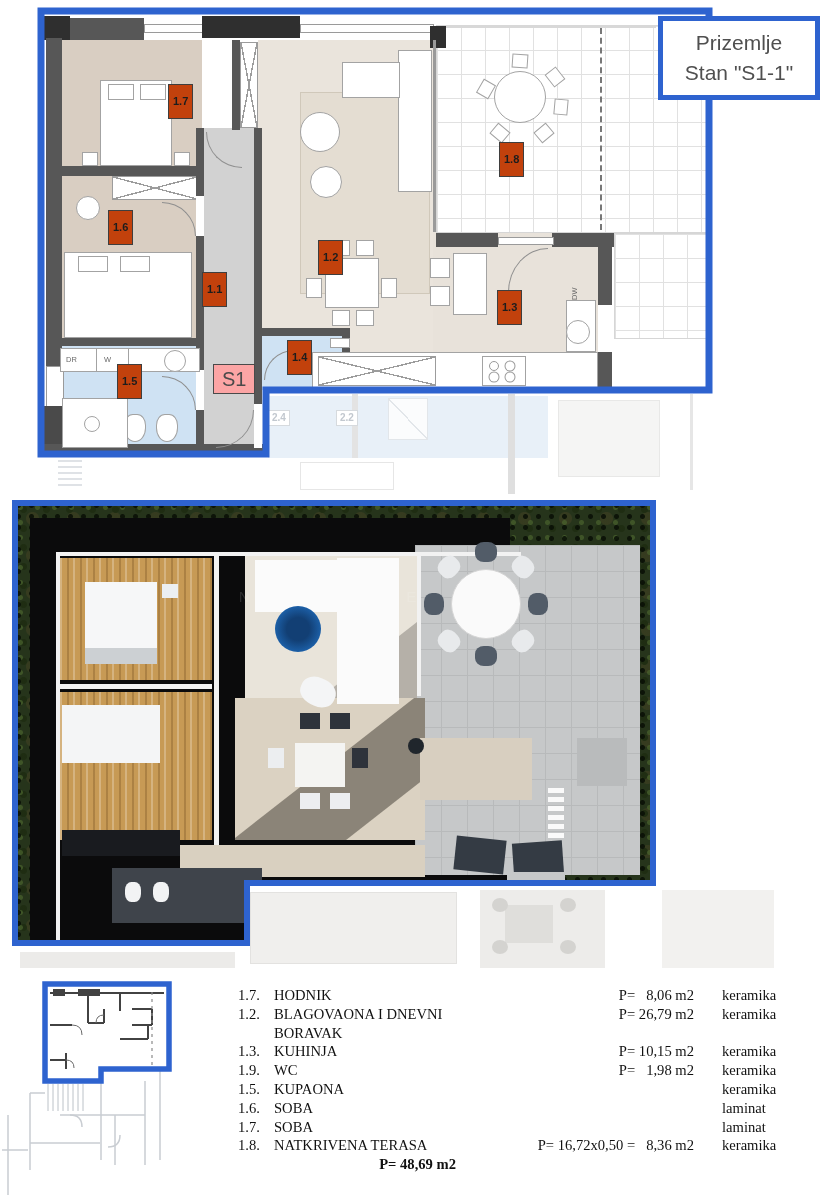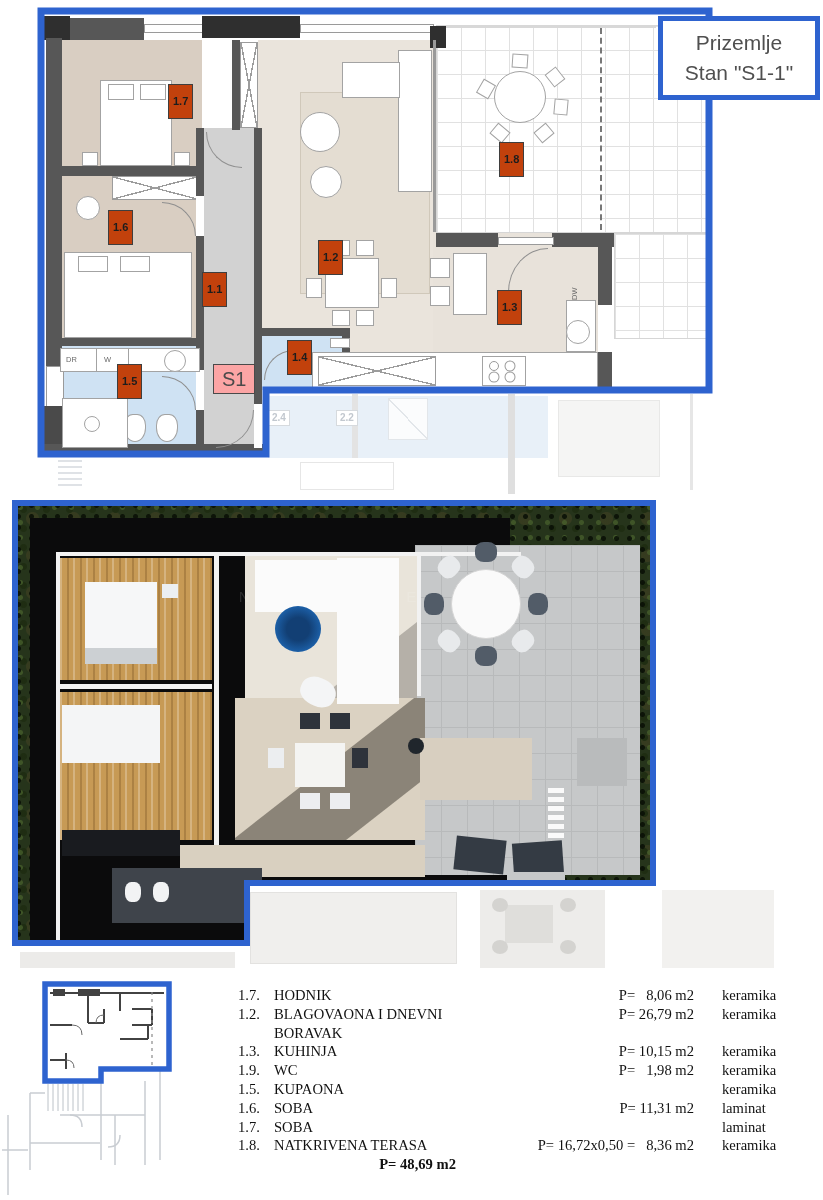--- a/index.html
+++ b/index.html
@@ -347,21 +347,20 @@
       <span class="lmat">keramika</span>
     </div>
     <div class="lrow">
       <span class="lno">1.5.</span>
       <span class="lname">KUPAONA</span>
       <span class="lmat">keramika</span>
     </div>
     <div class="lrow">
       <span class="lno">1.6.</span>
       <span class="lname">SOBA</span>
-      <span class="larea">P= 11,31 m2</span>
       <span class="lmat">laminat</span>
     </div>
     <div class="lrow">
       <span class="lno">1.7.</span>
       <span class="lname">SOBA</span>
       <span class="lmat">laminat</span>
     </div>
     <div class="lrow">
       <span class="lno">1.8.</span>
       <span class="lname">NATKRIVENA TERASA</span>

